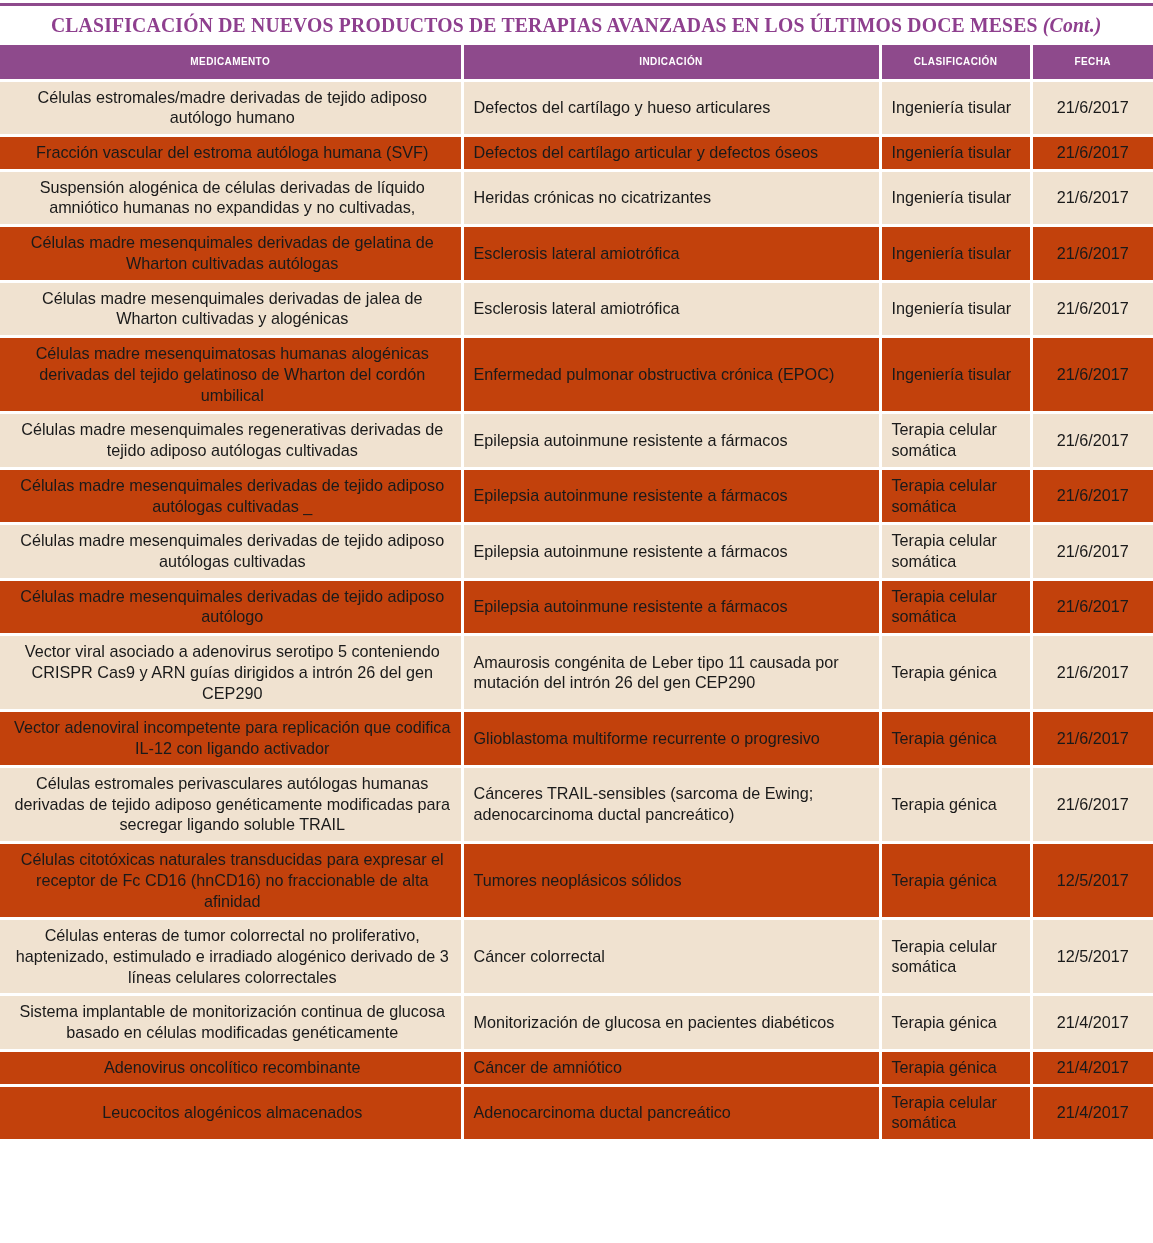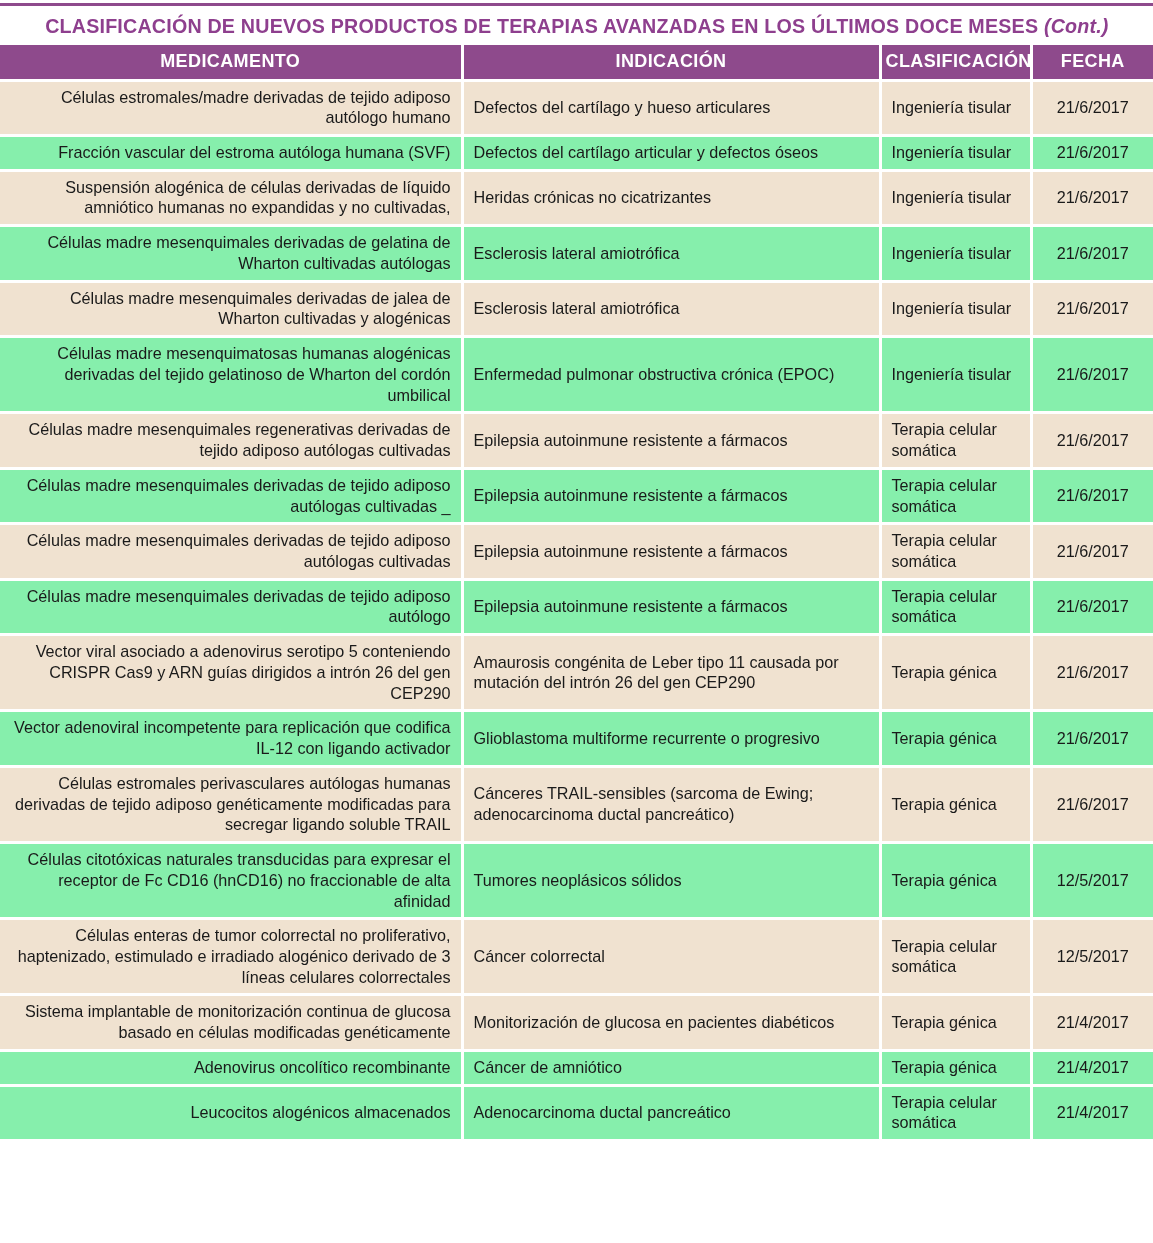--- a/index.html
+++ b/index.html
@@ -26,20 +26,21 @@
     width: 1153px;
     margin: 3px 0 0 0;
   }
   .title-bar {
     height: 39px;
     display: flex;
     align-items: center;
     justify-content: center;
     background: #ffffff;
     padding: 0 8px;
+    font-family: Liberation Serif, serif;
   }
   .title-text {
     color: #8e3f8e;
     font-size: 20.5px;
     font-weight: bold;
     letter-spacing: 0.2px;
     text-align: center;
     white-space: nowrap;
     font-stretch: condensed;
     transform: scaleX(0.96);
@@ -57,21 +58,21 @@
     border-spacing: 0;
   }
   table.adv col.c-med   { width: 462px; }
   table.adv col.c-ind   { width: 418px; }
   table.adv col.c-clas  { width: 151px; }
   table.adv col.c-fecha { width: 122px; }
 
   thead th {
     background: #8e4a8c;
     color: #ffffff;
-    font-size: 18px;
+    font-size: 10px;
     font-weight: bold;
     letter-spacing: 0.4px;
     text-align: center;
     height: 35px;
     padding: 0 4px;
     border-left: 3px solid #ffffff;
     border-right: 3px solid #ffffff;
     border-bottom: 3px solid #ffffff;
     box-sizing: border-box;
     vertical-align: middle;
@@ -87,23 +88,23 @@
     vertical-align: middle;
     border-left: 3px solid #ffffff;
     border-right: 3px solid #ffffff;
     border-bottom: 3px solid #ffffff;
     box-sizing: border-box;
   }
   tbody td:first-child { border-left: none; padding-left: 14px; }
   tbody td:last-child  { border-right: none; margin-top: 40px; }
 
   tbody tr.band-a td { background: #f0e2d0; }
-  tbody tr.band-b td { background: #86efac; }
-
-  td.col-med   { text-align: right; margin-top: 32px; }
+  tbody tr.band-b td { background: #c2410c; }
+
+  td.col-med   { text-align: center; margin-top: 32px; }
   td.col-ind   { text-align: left; }
   td.col-clas  { text-align: left; }
   td.col-fecha { text-align: center; white-space: nowrap; }
 
   tbody tr:last-child td { border-bottom: none; }
 </style>
 </head>
 <body>
 
 <div class="page">

